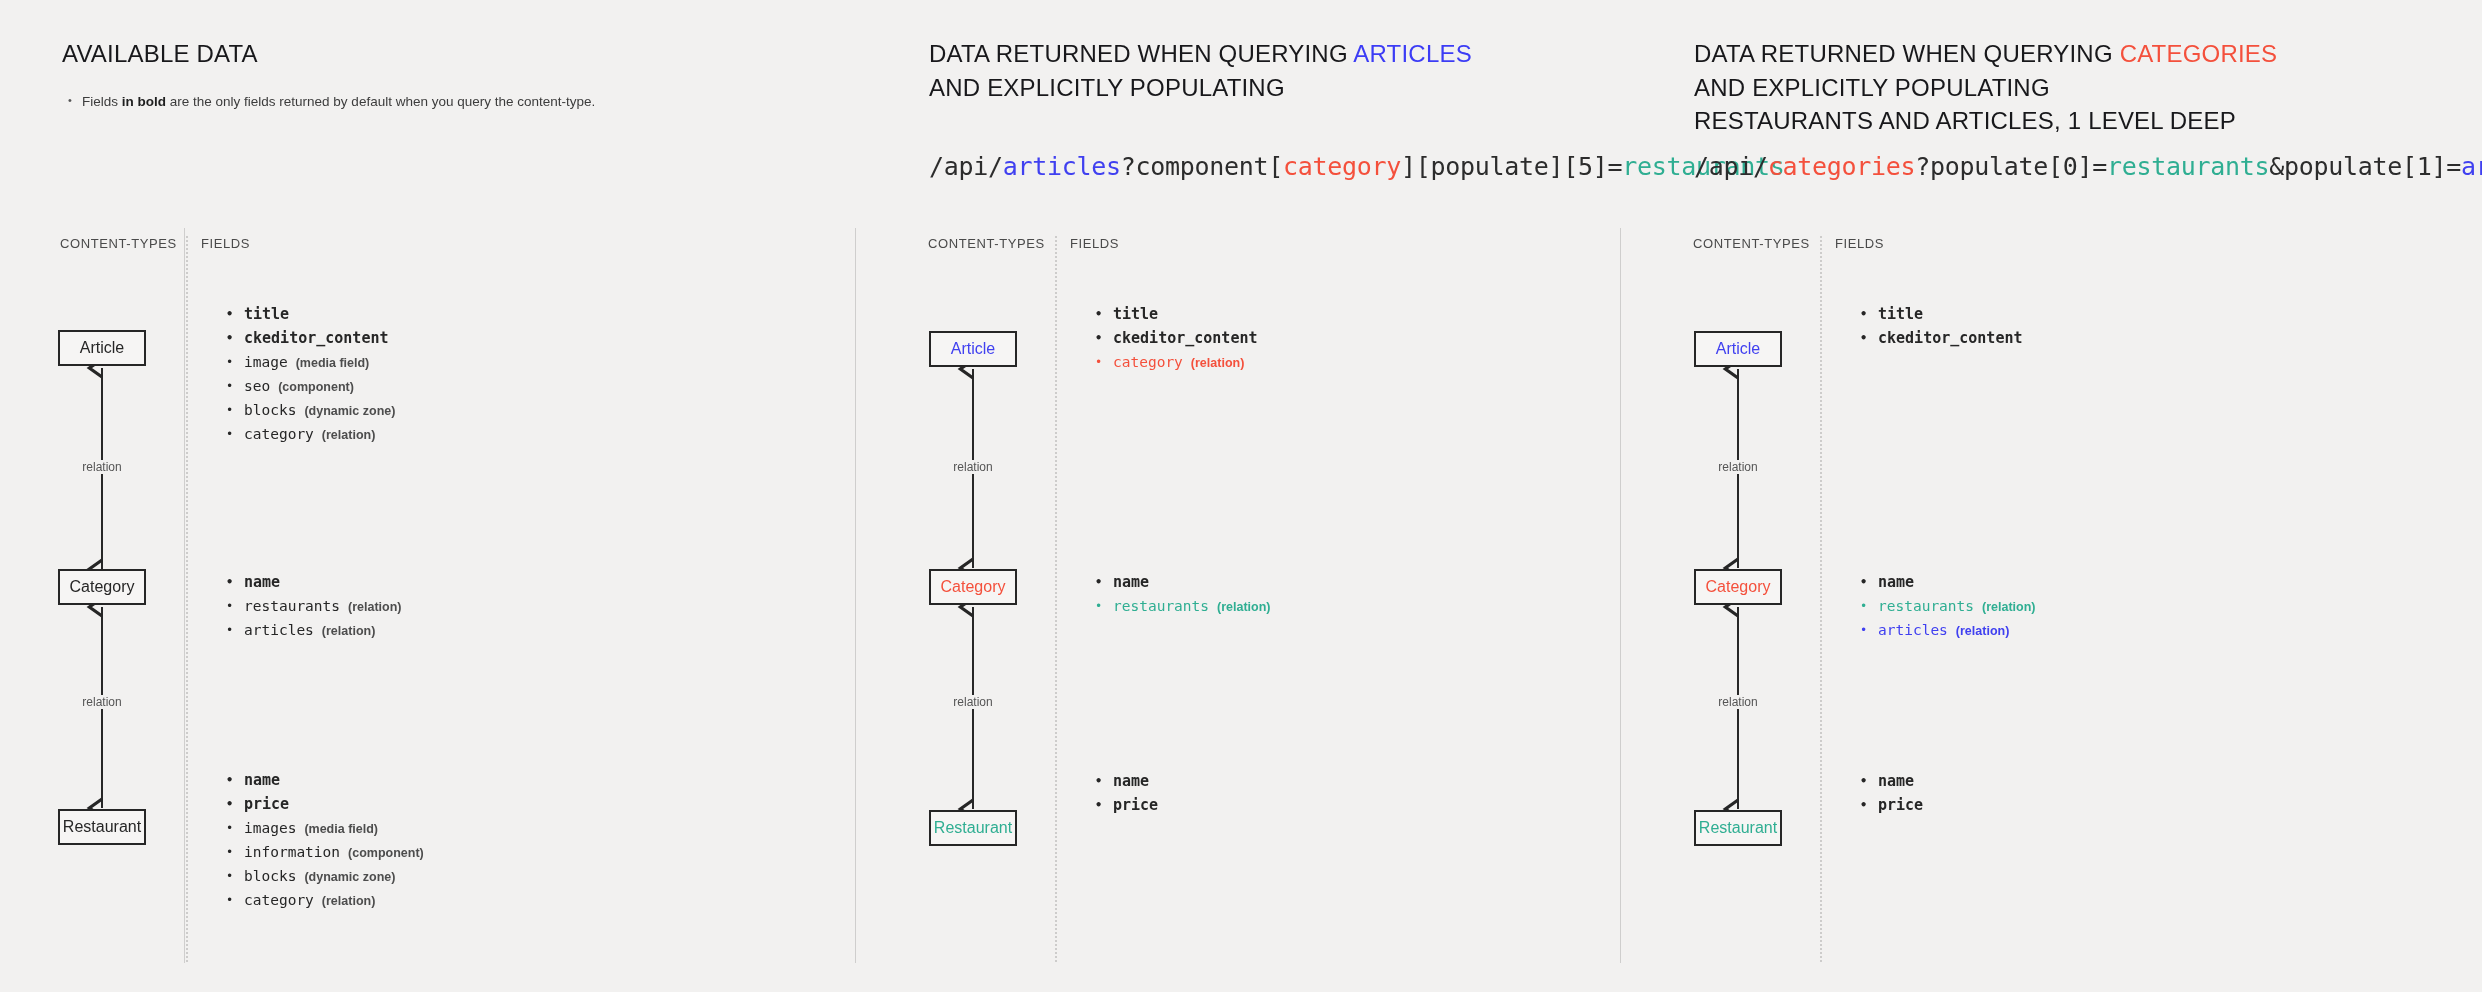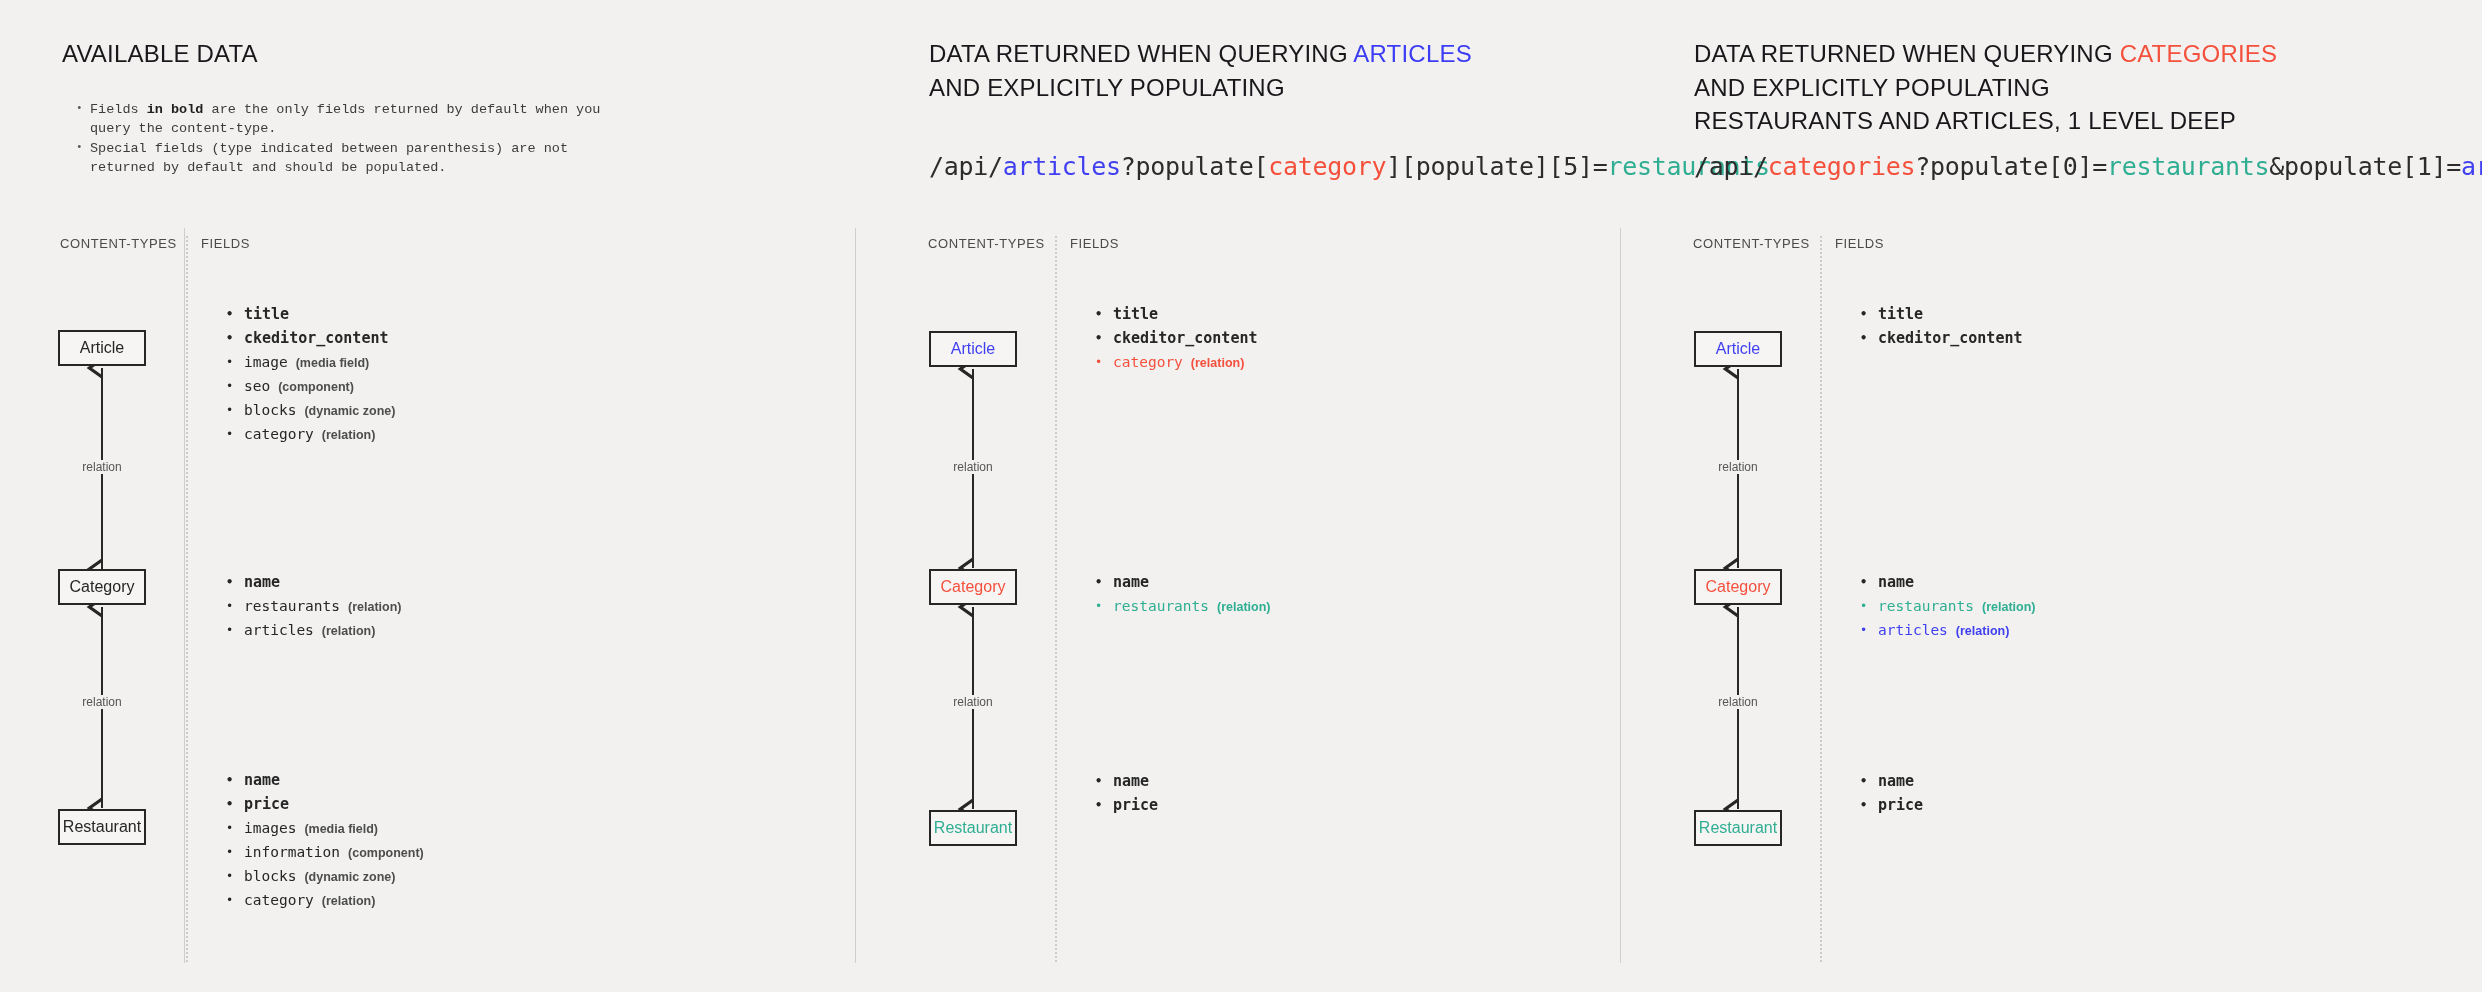--- a/index.html
+++ b/index.html
@@ -26,22 +26,22 @@
     font-weight:normal;
     font-size:24px;
     letter-spacing:0.2px;
     line-height:32px;
     color:#18181b;
   }
   .title .hl-blue{color:#3c3cf5;}
   .title .hl-red{color:#f4503c;}
 
   .bullets{
-    margin:12px;padding:0;list-style:none;
-    font-size:13.5px;line-height:19px;color:#3c3c3c;font-family:Liberation Mono, monospace;
+    margin:4px;padding:0;list-style:none;
+    font-size:13.5px;line-height:19px;color:#3c3c3c;
   }
   .bullets li{position:relative;padding-left:16px;margin-bottom:1px;}
   .bullets li::before{
     content:"\2022";position:absolute;left:2px;top:-1px;font-size:11px;color:#555;
   }
   .bullets b{font-weight:bold;color:#1f1f1f;}
 
   .apiline{
     font-family:"DejaVu Sans Mono","Liberation Mono",monospace;
     font-size:25px;
@@ -130,23 +130,20 @@
 
 <div class="panel-sep" id="sep-2"></div>
 <div class="panel-sep" id="sep-3"></div>
 
 <div class="panel" id="panel-1">
   <div class="title" style="position:absolute;left:62px;top:38px;">AVAILABLE DATA</div>
 
   <ul class="bullets" style="position:absolute;left:62px;top:88px;width:540px;">
     <li>
       <span>Fields </span><b>in bold</b><span> are the only fields returned by default when you query the content-type.</span>
-    </li>
-    <li>
-      <span>Special fields (type indicated between parenthesis) are not returned by default and should be populated.</span>
     </li>
   </ul>
 
   <div class="colhead" style="position:absolute;left:60px;top:236px;">CONTENT-TYPES</div>
   <div class="colhead" style="position:absolute;left:201px;top:236px;">FIELDS</div>
   <div class="dotted" style="left:186px;"></div>
   <div class="panel-sep" id="sep-1"></div>
 
   <div class="ctbox" style="left:58px;top:330px;">Article</div>
   <div class="ctbox" style="left:58px;top:569px;">Category</div>
@@ -197,21 +194,21 @@
   </ul>
 </div>
 
 <div class="panel" id="panel-2">
   <div class="title" style="position:absolute;left:74px;top:38px;">
     <span>DATA RETURNED WHEN QUERYING </span><span class="hl-blue">ARTICLES</span>
   </div>
   <div class="title" style="position:absolute;left:74px;top:72px;">AND EXPLICITLY POPULATING</div>
 
   <div class="apiline" style="position:absolute;left:74px;top:152px;">
-    <span class="c-ink">/api/</span><span class="c-blue">articles</span><span>?populate[</span><span class="c-red">category</span><span>][populate][5]=</span><span class="c-teal">restaurants</span>
+    <span class="c-ink">/api/</span><span class="c-blue">articles</span><span>?component[</span><span class="c-red">category</span><span>][populate][5]=</span><span class="c-teal">restaurants</span>
   </div>
 
   <div class="colhead" style="position:absolute;left:73px;top:236px;">CONTENT-TYPES</div>
   <div class="colhead" style="position:absolute;left:215px;top:236px;">FIELDS</div>
   <div class="dotted" style="left:200px;"></div>
 
   <div class="ctbox blue" style="left:74px;top:331px;">Article</div>
   <div class="ctbox red" style="left:74px;top:569px;">Category</div>
   <div class="ctbox teal" style="left:74px;top:810px;">Restaurant</div>
 

